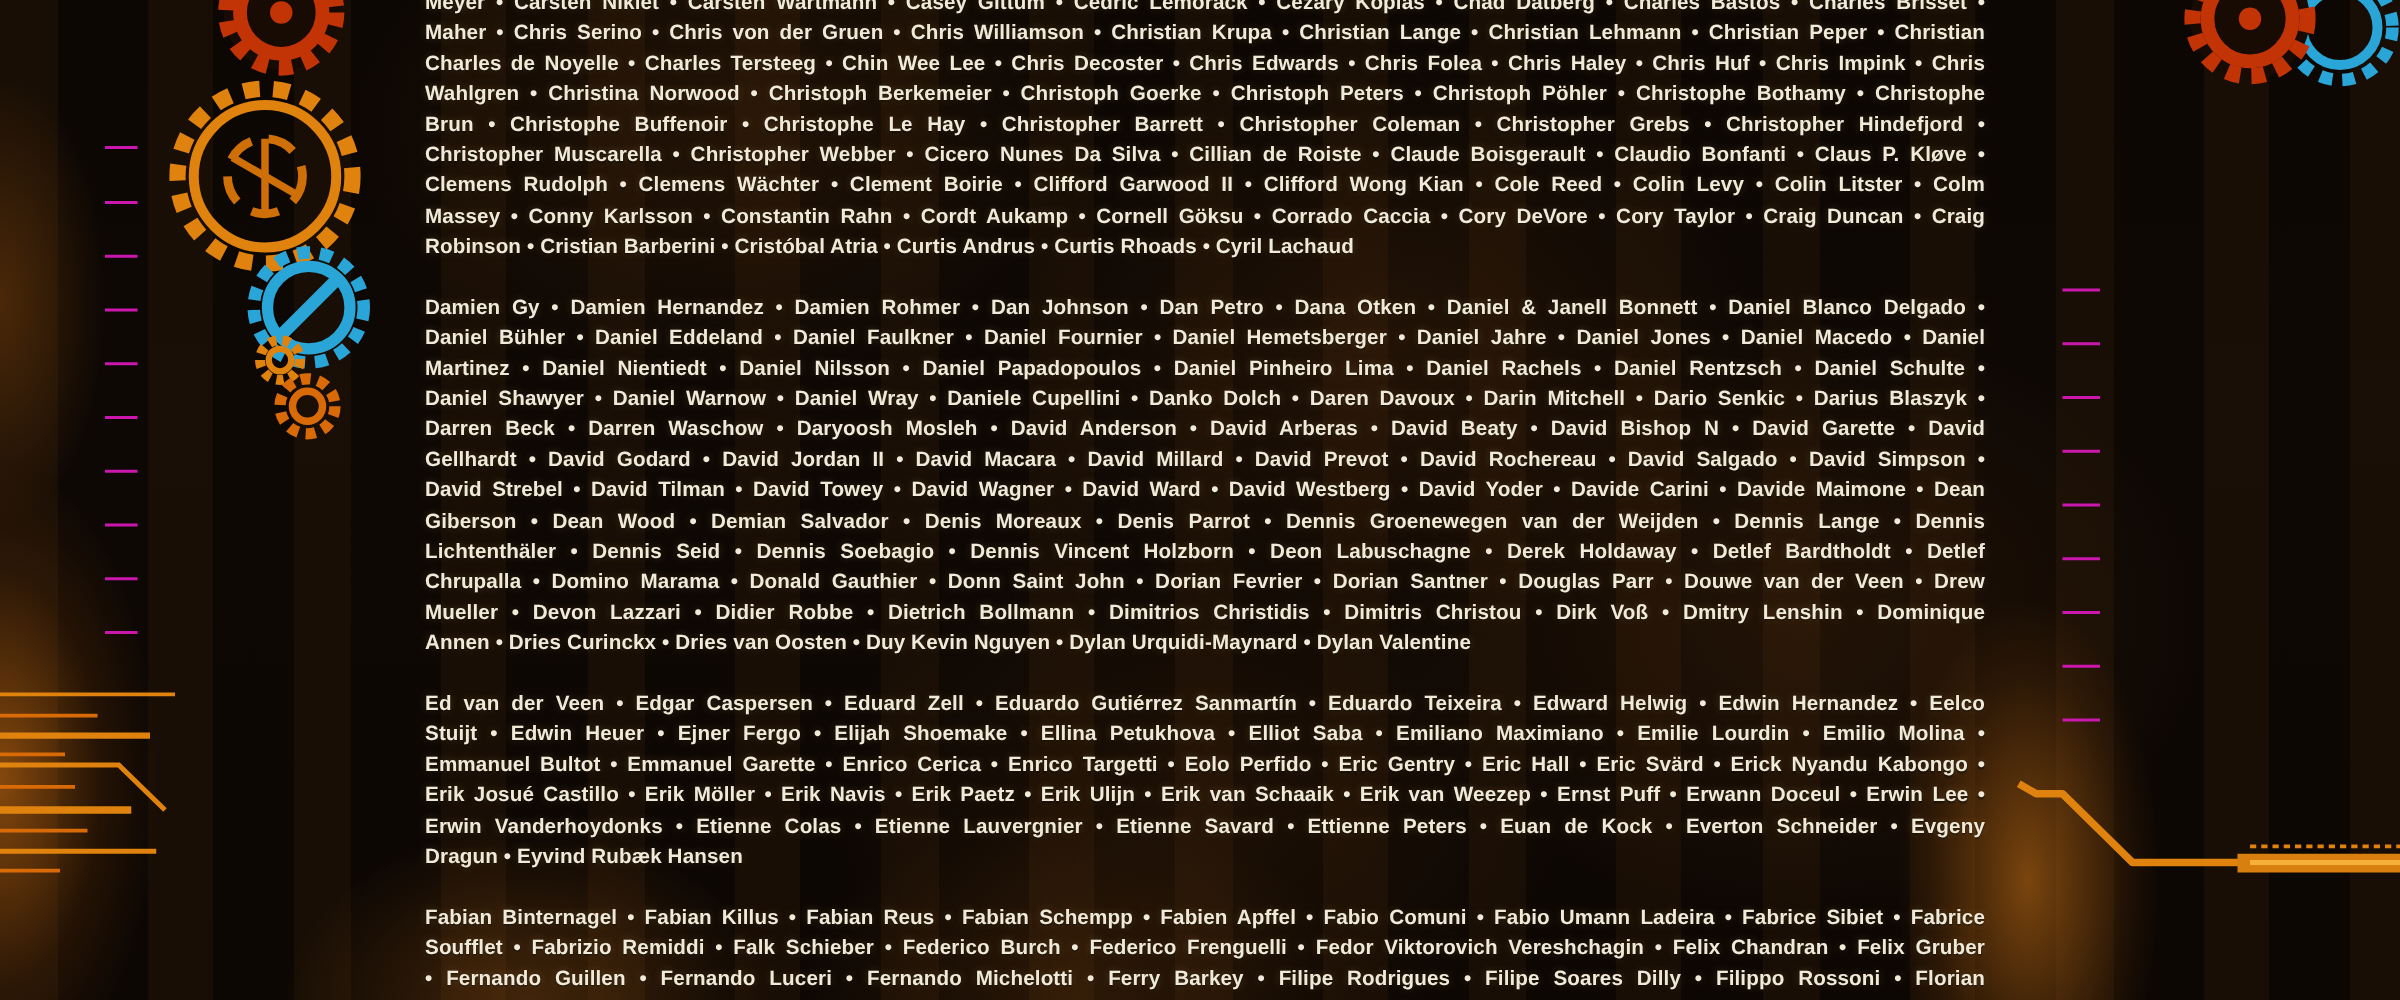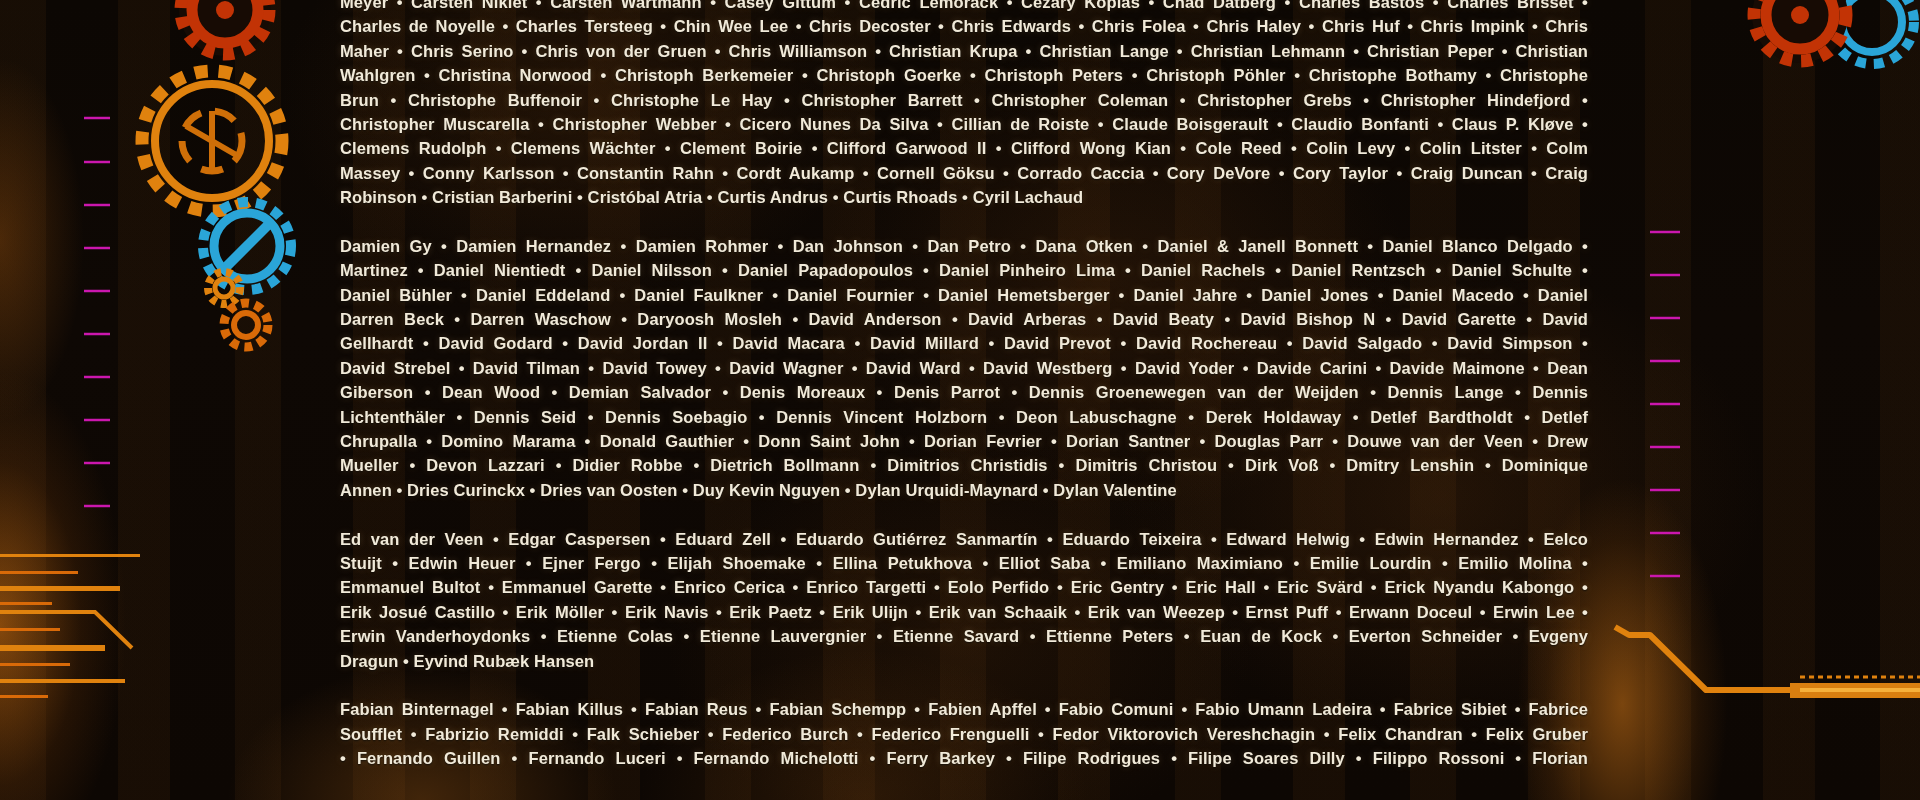--- a/index.html
+++ b/index.html
@@ -146,32 +146,33 @@
     <line x1="1800" y1="677" x2="1920" y2="677" stroke="#e0820e" stroke-width="3" stroke-dasharray="5 4"></line>
     <rect x="1790" y="683" width="130" height="15" fill="#d97f10"></rect>
     <rect x="1800" y="688" width="120" height="4" fill="#f6b03a"></rect>
     <line x1="1662" y1="645" x2="1716" y2="645" stroke="url(#mg)" stroke-width="2.5"></line>
     <line x1="1662" y1="713" x2="1716" y2="713" stroke="url(#mg)" stroke-width="2.5"></line>
   </g>
 </svg>
 
 <div class="credits-column">
     <div class="credits-line">Meyer • Carsten Niklet • Carsten Wartmann • Casey Gittum • Cedric Lemorack • Cezary Koplas • Chad Datberg • Charles Bastos • Charles Brisset •</div>
+    <div class="credits-line">Maher • Chris Serino • Chris von der Gruen • Chris Williamson • Christian Krupa • Christian Lange • Christian Lehmann • Christian Peper • Christian</div>
     <div class="credits-line">Charles de Noyelle • Charles Tersteeg • Chin Wee Lee • Chris Decoster • Chris Edwards • Chris Folea • Chris Haley • Chris Huf • Chris Impink • Chris</div>
-    <div class="credits-line">Maher • Chris Serino • Chris von der Gruen • Chris Williamson • Christian Krupa • Christian Lange • Christian Lehmann • Christian Peper • Christian</div>
     <div class="credits-line">Wahlgren • Christina Norwood • Christoph Berkemeier • Christoph Goerke • Christoph Peters • Christoph Pöhler • Christophe Bothamy • Christophe</div>
     <div class="credits-line">Brun • Christophe Buffenoir • Christophe Le Hay • Christopher Barrett • Christopher Coleman • Christopher Grebs • Christopher Hindefjord •</div>
     <div class="credits-line">Christopher Muscarella • Christopher Webber • Cicero Nunes Da Silva • Cillian de Roiste • Claude Boisgerault • Claudio Bonfanti • Claus P. Kløve •</div>
     <div class="credits-line">Clemens Rudolph • Clemens Wächter • Clement Boirie • Clifford Garwood II • Clifford Wong Kian • Cole Reed • Colin Levy • Colin Litster • Colm</div>
     <div class="credits-line">Massey • Conny Karlsson • Constantin Rahn • Cordt Aukamp • Cornell Göksu • Corrado Caccia • Cory DeVore • Cory Taylor • Craig Duncan • Craig</div>
     <div class="credits-line last">Robinson • Cristian Barberini • Cristóbal Atria • Curtis Andrus • Curtis Rhoads • Cyril Lachaud</div>
     <div class="credits-gap"></div>
     <div class="credits-line">Damien Gy • Damien Hernandez • Damien Rohmer • Dan Johnson • Dan Petro • Dana Otken • Daniel &amp; Janell Bonnett • Daniel Blanco Delgado •</div>
+    <div class="credits-line">Daniel Bühler • Daniel Eddeland • Daniel Faulkner • Daniel Fournier • Daniel Hemetsberger • Daniel Jahre • Daniel Jones • Daniel Macedo • Daniel</div>
     <div class="credits-line">Martinez • Daniel Nientiedt • Daniel Nilsson • Daniel Papadopoulos • Daniel Pinheiro Lima • Daniel Rachels • Daniel Rentzsch • Daniel Schulte •</div>
-    <div class="credits-line">Daniel Bühler • Daniel Eddeland • Daniel Faulkner • Daniel Fournier • Daniel Hemetsberger • Daniel Jahre • Daniel Jones • Daniel Macedo • Daniel</div>
+    <div class="credits-line">Daniel Shawyer • Daniel Warnow • Daniel Wray • Daniele Cupellini • Danko Dolch • Daren Davoux • Darin Mitchell • Dario Senkic • Darius Blaszyk •</div>
     <div class="credits-line">Darren Beck • Darren Waschow • Daryoosh Mosleh • David Anderson • David Arberas • David Beaty • David Bishop N • David Garette • David</div>
     <div class="credits-line">Gellhardt • David Godard • David Jordan II • David Macara • David Millard • David Prevot • David Rochereau • David Salgado • David Simpson •</div>
     <div class="credits-line">David Strebel • David Tilman • David Towey • David Wagner • David Ward • David Westberg • David Yoder • Davide Carini • Davide Maimone • Dean</div>
     <div class="credits-line">Giberson • Dean Wood • Demian Salvador • Denis Moreaux • Denis Parrot • Dennis Groenewegen van der Weijden • Dennis Lange • Dennis</div>
     <div class="credits-line">Lichtenthäler • Dennis Seid • Dennis Soebagio • Dennis Vincent Holzborn • Deon Labuschagne • Derek Holdaway • Detlef Bardtholdt • Detlef</div>
     <div class="credits-line">Chrupalla • Domino Marama • Donald Gauthier • Donn Saint John • Dorian Fevrier • Dorian Santner • Douglas Parr • Douwe van der Veen • Drew</div>
     <div class="credits-line">Mueller • Devon Lazzari • Didier Robbe • Dietrich Bollmann • Dimitrios Christidis • Dimitris Christou • Dirk Voß • Dmitry Lenshin • Dominique</div>
     <div class="credits-line last">Annen • Dries Curinckx • Dries van Oosten • Duy Kevin Nguyen • Dylan Urquidi-Maynard • Dylan Valentine</div>
     <div class="credits-gap"></div>
     <div class="credits-line">Ed van der Veen • Edgar Caspersen • Eduard Zell • Eduardo Gutiérrez Sanmartín • Eduardo Teixeira • Edward Helwig • Edwin Hernandez • Eelco</div>

